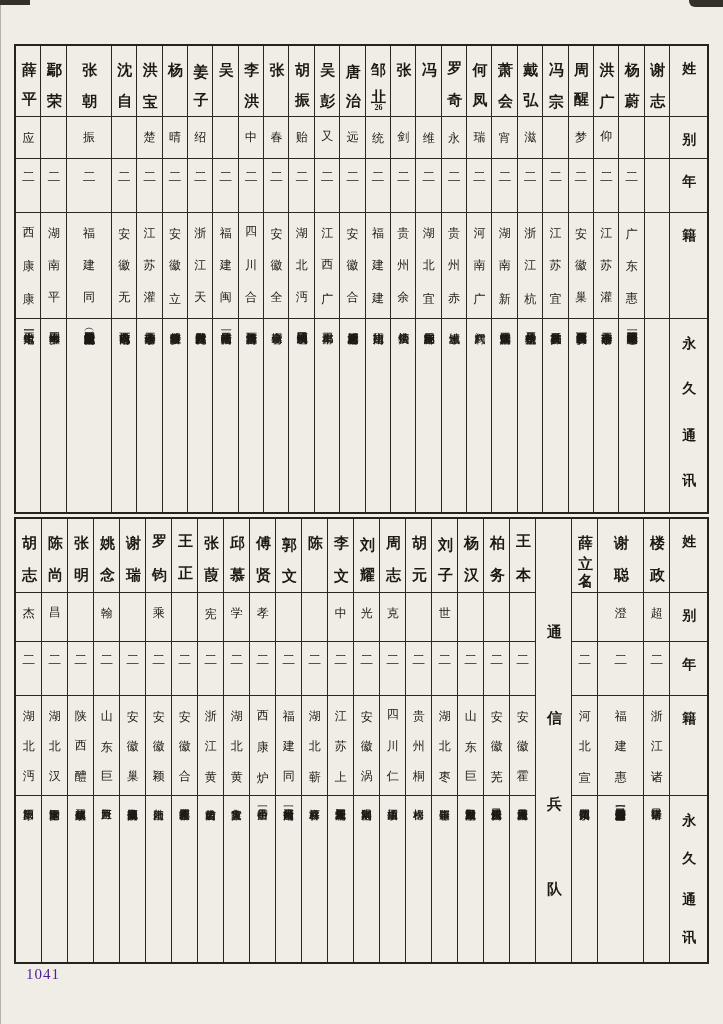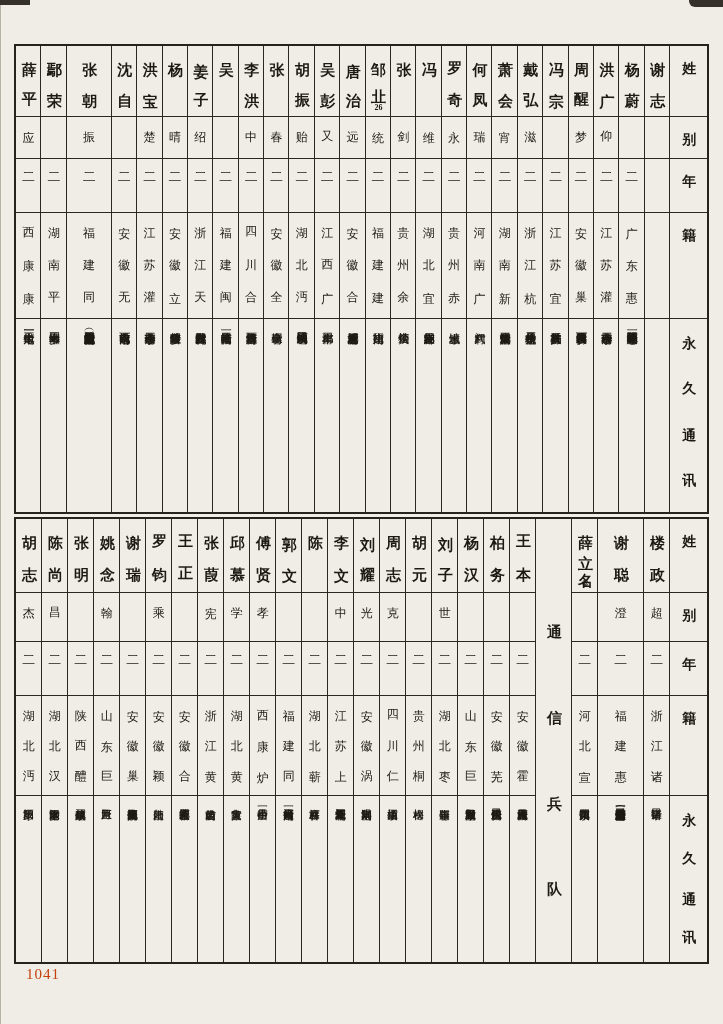--- a/index.html
+++ b/index.html
@@ -36,21 +36,21 @@
   .age .vt{font-size:13px;}
   .native .vt{font-size:12px;}
   .addr{justify-content:flex-start;}
   .addr .vt{height:calc(100% - 10px);margin-top:5px;font-size:11px;text-align:start;}
   .t2 .addr .vt{font-size:10.5px;}
   .hdr .vt{font-weight:700;font-size:14px;}
   .sect-cell{border-bottom:none;flex:1 1 auto;}
   .sect .vt{height:58%;margin:auto 0;font-size:15px;font-weight:700;text-align:center;text-align-last:justify;}
   .note{writing-mode:horizontal-tb;font-size:8px;letter-spacing:0;display:inline-block;}
 
-  .pageno{position:absolute;left:26px;top:966px;font-size:15px;letter-spacing:1px;color:#c2410c;}
+  .pageno{position:absolute;left:26px;top:966px;font-size:15px;letter-spacing:1px;color:#4c1d95;}
 </style>
 </head>
 <body>
 
 <div class="page">
   <div class="artifact art-tl"></div>
   <div class="artifact art-tr"></div>
   <div class="art-edge"></div>
 
   <div id="t1" class="vtable t1">

